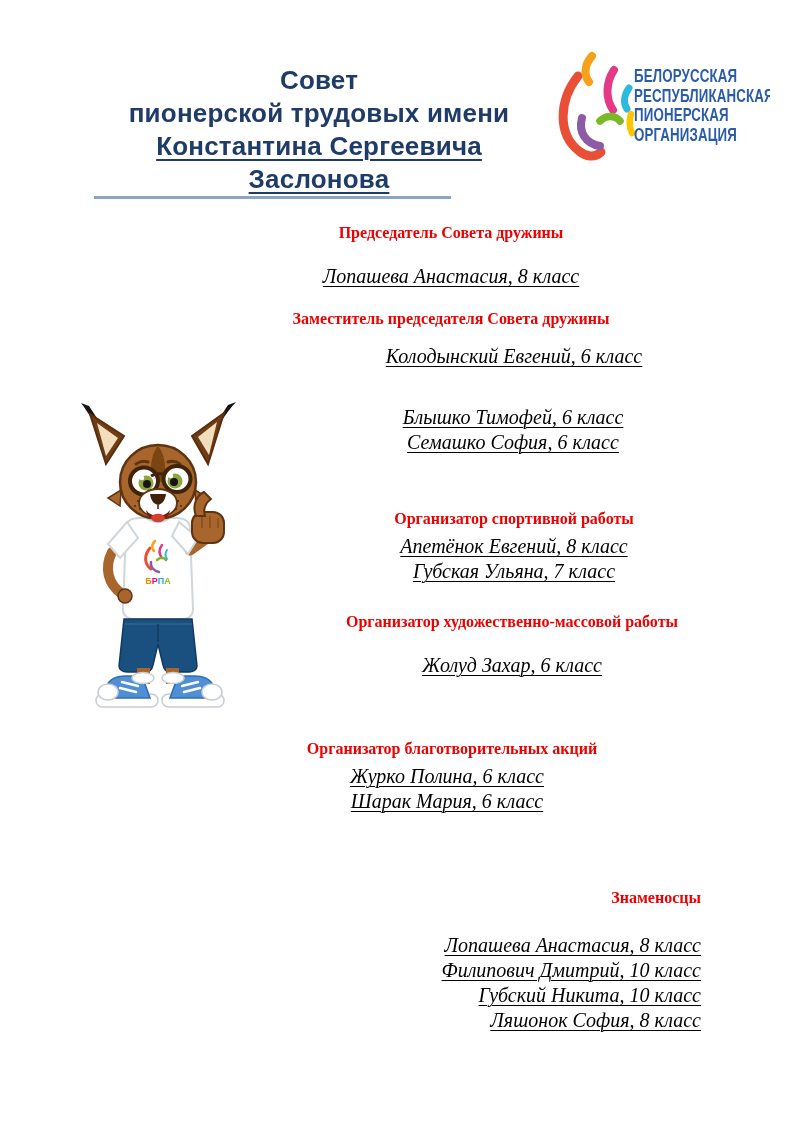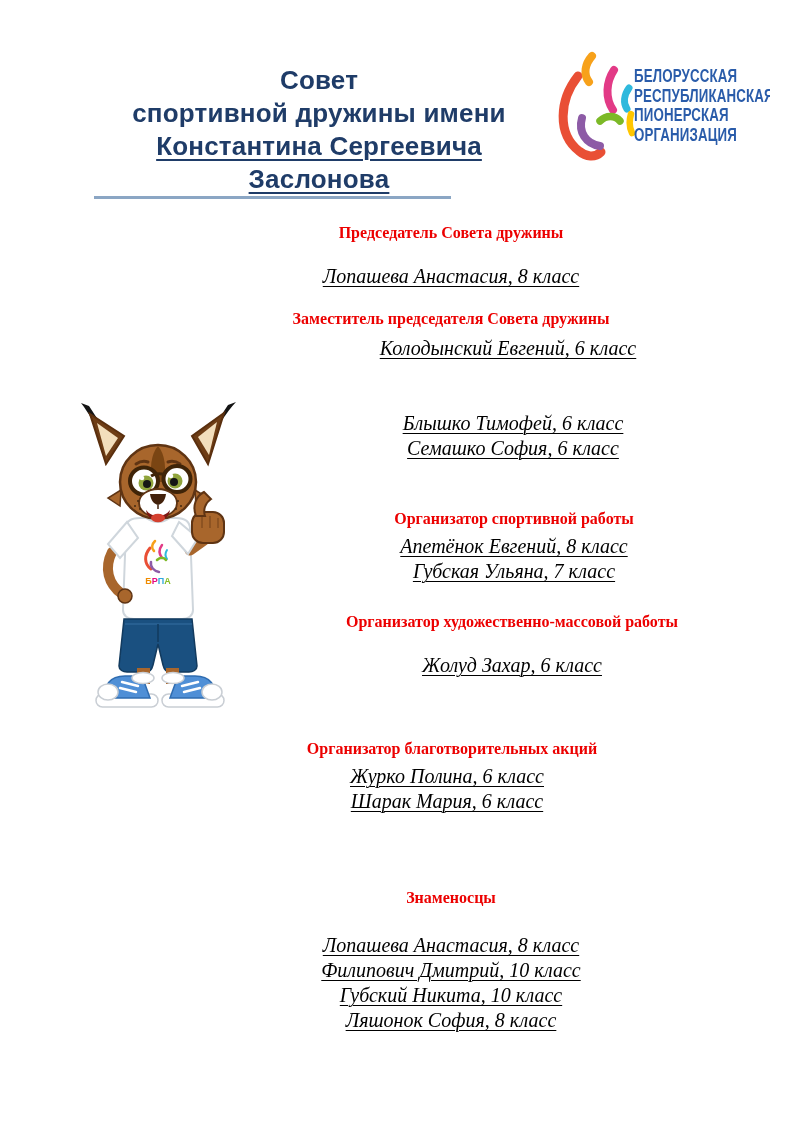--- a/index.html
+++ b/index.html
@@ -43,30 +43,30 @@
   .name {
     font-size:20px; font-style:italic; color:#000; line-height:25px;
     text-decoration:underline; text-decoration-thickness:1.4px; text-underline-offset:3px;
   }
   #s1 { left:177px; top:220px; }
   #s2 { left:177px; top:306px; }
   #s3 { left:239px; top:403px; }
   #s4 { left:240px; top:506px; }
   #s5 { left:238px; top:609px; }
   #s6 { left:178px; top:736px; }
-  #s7 { left:177px; top:885px; }
+  #s7 { left:177px; top:885px;text-align:right; }
 </style>
 </head>
 <body>
 
 <div class="page">
 
   <div class="title">
     <div>Совет</div>
-    <div>спортивной дружины имени</div>
+    <div>пионерской трудовых имени</div>
     <div class="u">Константина Сергеевича</div>
     <div class="u">Заслонова</div>
   </div>
   <div class="rule"></div>
 
   <svg class="logo-mark" width="84" height="118" viewBox="0 0 84 118" fill="none">
     <path d="M27,28 C8,52 6,86 28,103 C35,109 44,110 50,104" stroke="#e94f35" stroke-width="9" stroke-linecap="round"></path>
     <path d="M41,8 C34,16 32,26 38,34" stroke="#f7a11a" stroke-width="8" stroke-linecap="round"></path>
     <path d="M63,22 C55,34 54,50 62,62" stroke="#e23a86" stroke-width="8" stroke-linecap="round"></path>
     <path d="M78,40 C73,47 72,55 76,61" stroke="#2fb9dd" stroke-width="7" stroke-linecap="round"></path>
@@ -167,25 +167,25 @@
     <path d="M116,114 C112,104 116,94 124,90 L131,97 C125,101 123,108 125,114 Z" fill="#a8662c" stroke="#5f3413" stroke-width="2"></path>
   </svg>
 
   <section class="sec" id="s1">
     <h2 class="sec-title">Председатель Совета дружины</h2>
     <p class="name" style="margin-top:18px">Лопашева Анастасия, 8 класс</p>
   </section>
 
   <section class="sec" id="s2">
     <h2 class="sec-title narrow">Заместитель председателя Совета дружины</h2>
-    <p class="name" style="margin-top:4px;position:relative;left:57px">Колодынский Евгений, 6 класс</p>
+    <p class="name" style="margin-top:12px;position:relative;left:63px">Колодынский Евгений, 6 класс</p>
   </section>
 
   <section class="sec" id="s3">
-    <p class="name" style="margin-top:8px">Блышко Тимофей, 6 класс</p>
+    <p class="name" style="margin-top:2px">Блышко Тимофей, 6 класс</p>
     <p class="name">Семашко София, 6 класс</p>
   </section>
 
   <section class="sec" id="s4">
     <h2 class="sec-title">Организатор спортивной работы</h2>
     <p class="name" style="margin-top:2px">Апетёнок Евгений, 8 класс</p>
     <p class="name">Губская Ульяна, 7 класс</p>
   </section>
 
   <section class="sec" id="s5">

